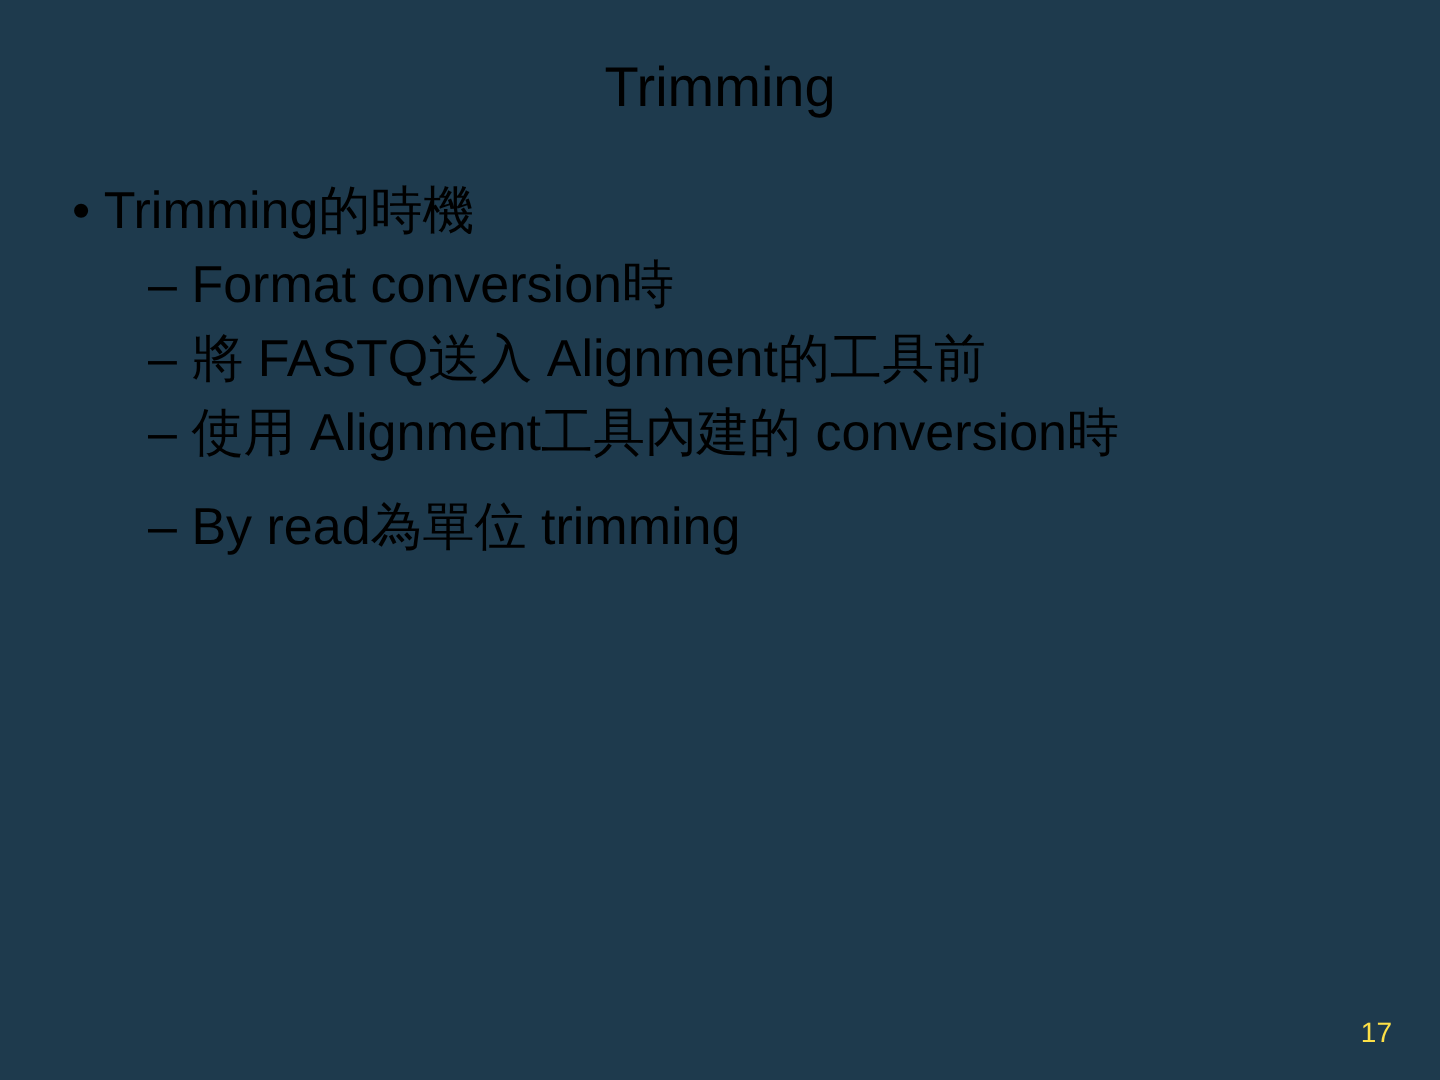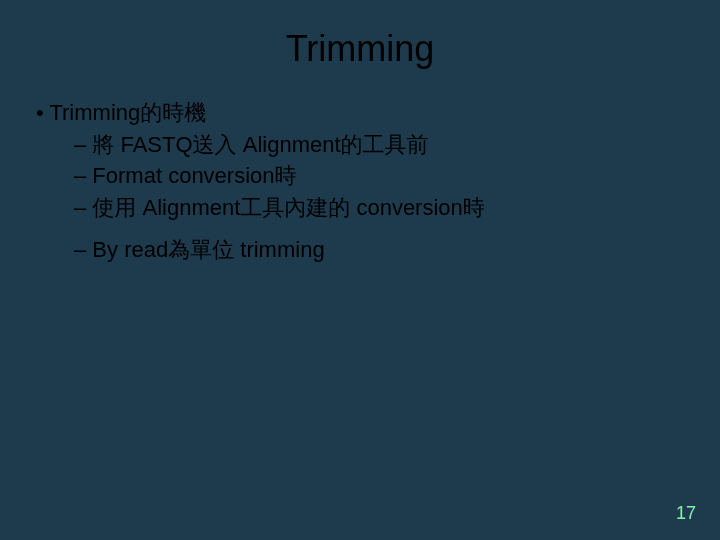--- a/index.html
+++ b/index.html
@@ -14,26 +14,26 @@
   }
   .slide {
     position: relative;
     width: 720px;
     height: 540px;
     box-sizing: border-box;
     padding: 28px 36px 20px 36px;
   }
   .title {
     text-align: center;
-    font-size: 36px;
+    font-size: 28px;
     font-weight: normal;
     margin: 0 0 28px 0;
   }
   .content {
-    font-size: 22px;
+    font-size: 26px;
     line-height: 1.35;
   }
   .lvl1 {
     margin: 6px 0 2px 0;
     padding-left: 0;
   }
   .lvl1::before {
     content: "• ";
   }
   .lvl2 {
@@ -43,36 +43,36 @@
   .lvl2::before {
     content: "– ";
   }
   .gap {
     height: 8px;
   }
   .pagenum {
     position: absolute;
     right: 24px;
     bottom: 16px;
-    font-size: 18px;
-    color: #86efac;
+    font-size: 14px;
+    color: #fde047;
   }
 </style>
 </head>
 <body>
 
 <div class="slide">
 
   <h1 class="title">Trimming</h1>
 
   <div class="content">
 
     <div class="lvl1">Trimming的時機</div>
+    <div class="lvl2">Format conversion時</div>
     <div class="lvl2">將 FASTQ送入 Alignment的工具前</div>
-    <div class="lvl2">Format conversion時</div>
     <div class="lvl2">使用 Alignment工具內建的 conversion時</div>
 
     <div class="gap"></div>
 
     <div class="lvl2">By read為單位 trimming</div>
 
   </div>
 
   <div class="pagenum">17</div>
 

